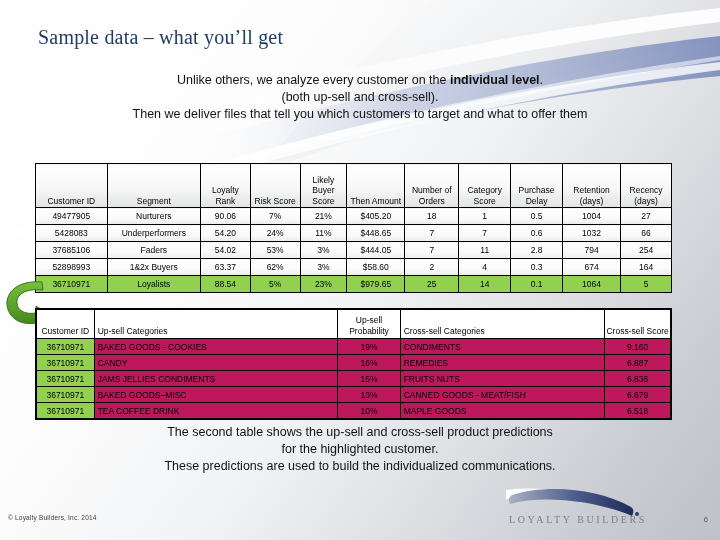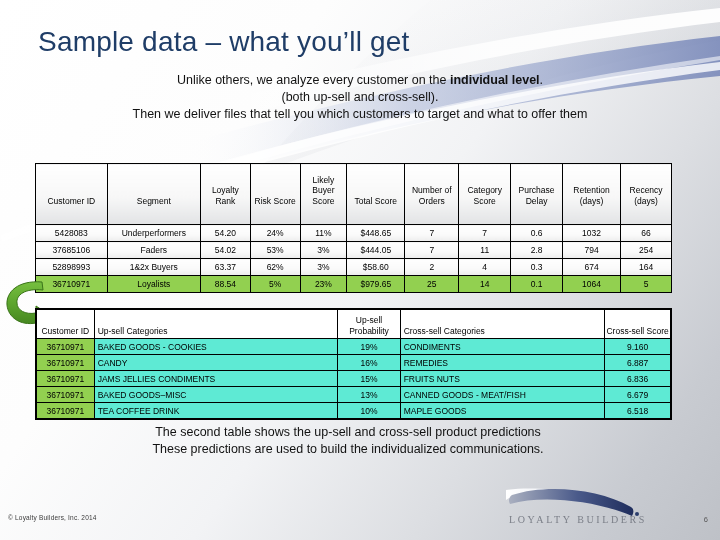--- a/index.html
+++ b/index.html
@@ -26,40 +26,41 @@
     left: 0;
     width: 720px;
     height: 540px;
     pointer-events: none;
   }
 
   #page-title {
     position: absolute;
     left: 38px;
     top: 26px;
-    font-size: 28px;
+    font-size: 20px;
     color: #1f3d67;
     letter-spacing: 0.2px;
     white-space: nowrap;
+    font-family: Liberation Serif, serif;
   }
 
   .body-text {
     position: absolute;
     text-align: center;
     color: #121212;
     font-size: 12.5px;
     line-height: 17px;
   }
   #intro-text {
     left: 60px;
     top: 72px;
     width: 600px;
   }
   #outro-text {
-    left: 48px;
+    left: 60px;
     top: 424px;
     width: 600px;
   }
   .body-text b { font-weight: bold; }
 
   
   table {
     border-collapse: collapse;
     position: absolute;
     table-layout: fixed;
@@ -77,21 +78,21 @@
     background: transparent;
   }
   #table-main {
     left: 35px;
     top: 163px;
     width: 637px;
   }
   #table-main thead th {
     height: 42px;
     vertical-align: bottom;
-    padding-bottom: 18px;
+    padding-bottom: 1px;
     line-height: 10.5px;
     background: linear-gradient(to bottom, #ffffff 0%, #f7f7f7 55%, #e2e3e5 100%);
   }
   #table-main tbody td {
     background: linear-gradient(to bottom, #ffffff 0%, #fafafa 60%, #ececec 100%);
   }
   #table-main tr.hl td {
     background: #92d050;
   }
 
@@ -102,21 +103,21 @@
     border: 2px solid #000;
   }
   #table-upsell thead th {
     height: 26px;
     vertical-align: bottom;
     padding-bottom: 2px;
     line-height: 10.5px;
     background: #ffffff;
   }
   #table-upsell tbody td {
-    background: #5eead4;
+    background: #be185d;
     height: 15px;
   }
   #table-upsell td.cid, #table-upsell th.cid {
     width: 58px;
   }
   #table-upsell tbody td.cid {
     background: #92d050;
   }
   .lefty { text-align: left; padding-left: 3px; }
 
@@ -217,29 +218,42 @@
         <col style="width:56px">
         <col style="width:49px">
     </colgroup>
     <thead>
       <tr>
         <th>Customer ID</th>
         <th>Segment</th>
         <th>Loyalty Rank</th>
         <th>Risk Score</th>
         <th>Likely Buyer Score</th>
-        <th>Total Score</th>
+        <th>Then Amount</th>
         <th>Number of Orders</th>
         <th>Category Score</th>
         <th>Purchase Delay</th>
         <th>Retention (days)</th>
         <th>Recency (days)</th>
       </tr>
     </thead>
     <tbody>
+      <tr>
+        <td>49477905</td>
+        <td>Nurturers</td>
+        <td>90.06</td>
+        <td>7%</td>
+        <td>21%</td>
+        <td>$405.20</td>
+        <td>18</td>
+        <td>1</td>
+        <td>0.5</td>
+        <td>1004</td>
+        <td>27</td>
+      </tr>
       <tr>
         <td>5428083</td>
         <td>Underperformers</td>
         <td>54.20</td>
         <td>24%</td>
         <td>11%</td>
         <td>$448.65</td>
         <td>7</td>
         <td>7</td>
         <td>0.6</td>
@@ -350,20 +364,21 @@
         <td class="lefty">TEA COFFEE DRINK</td>
         <td>10%</td>
         <td class="lefty">MAPLE GOODS</td>
         <td>6.518</td>
       </tr>
     </tbody>
   </table>
 
   <div id="outro-text" class="body-text">
     <div>The second table shows the up-sell and cross-sell product predictions</div>
+    <div>for the highlighted customer.</div>
     <div>These predictions are used to build the individualized communications.</div>
   </div>
 
   <svg id="logo" viewBox="0 0 160 50">
     <defs>
       <linearGradient id="logoDark" x1="0" y1="0" x2="1" y2="0">
         <stop offset="0%" stop-color="#aab0c0"></stop>
         <stop offset="55%" stop-color="#4a5a8a"></stop>
         <stop offset="100%" stop-color="#1f2d5c"></stop>
       </linearGradient>

